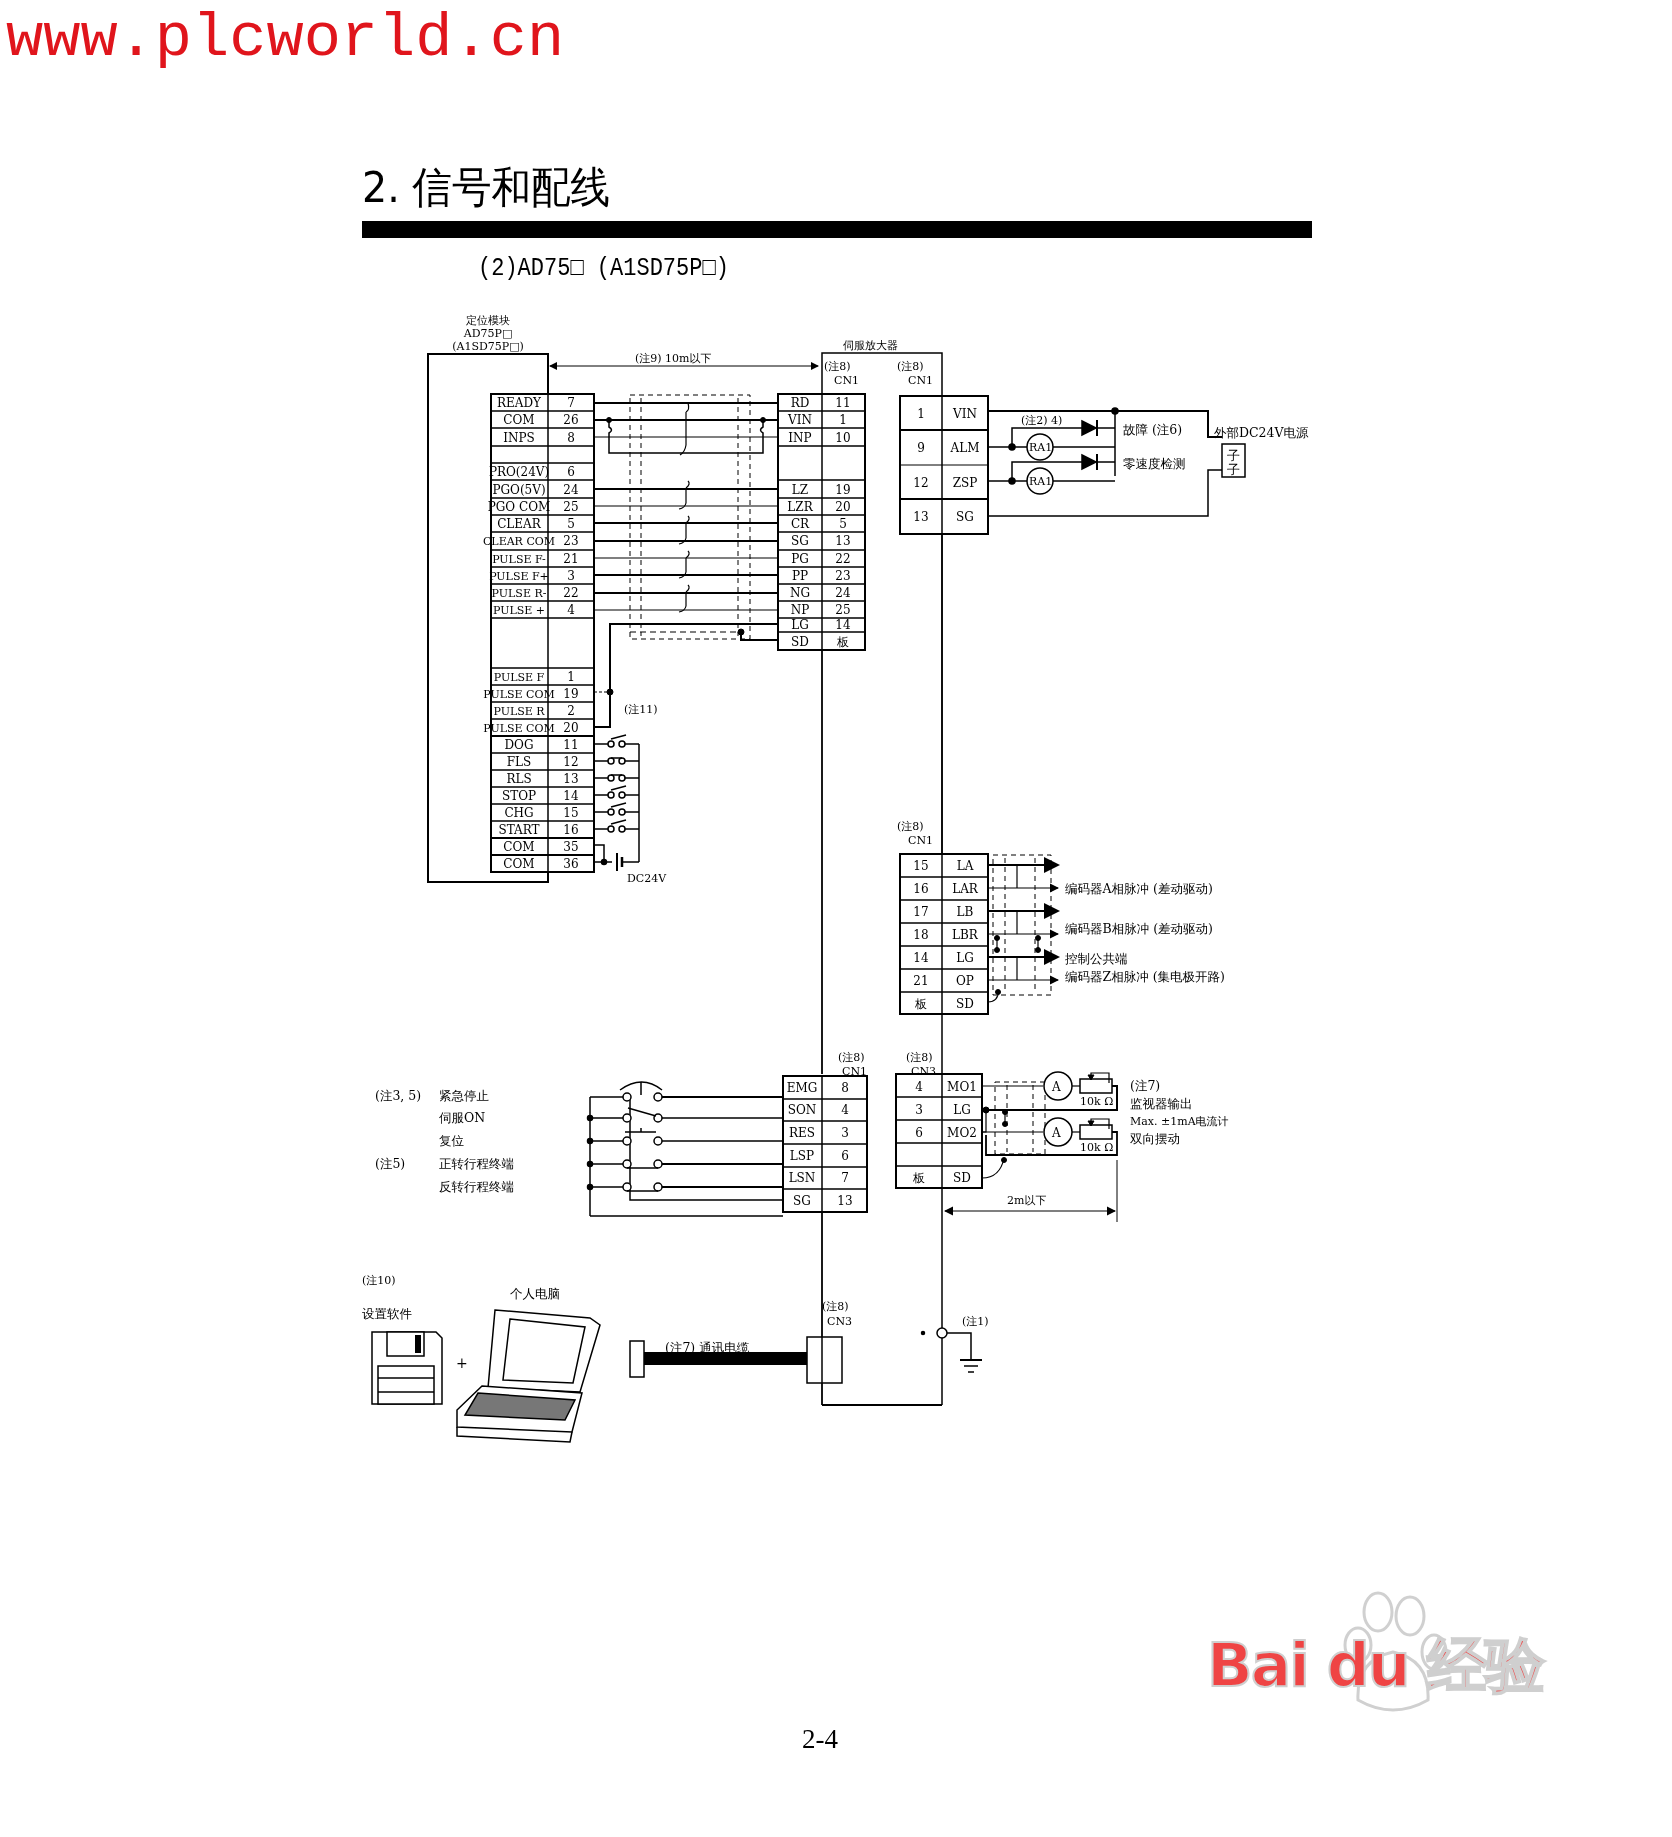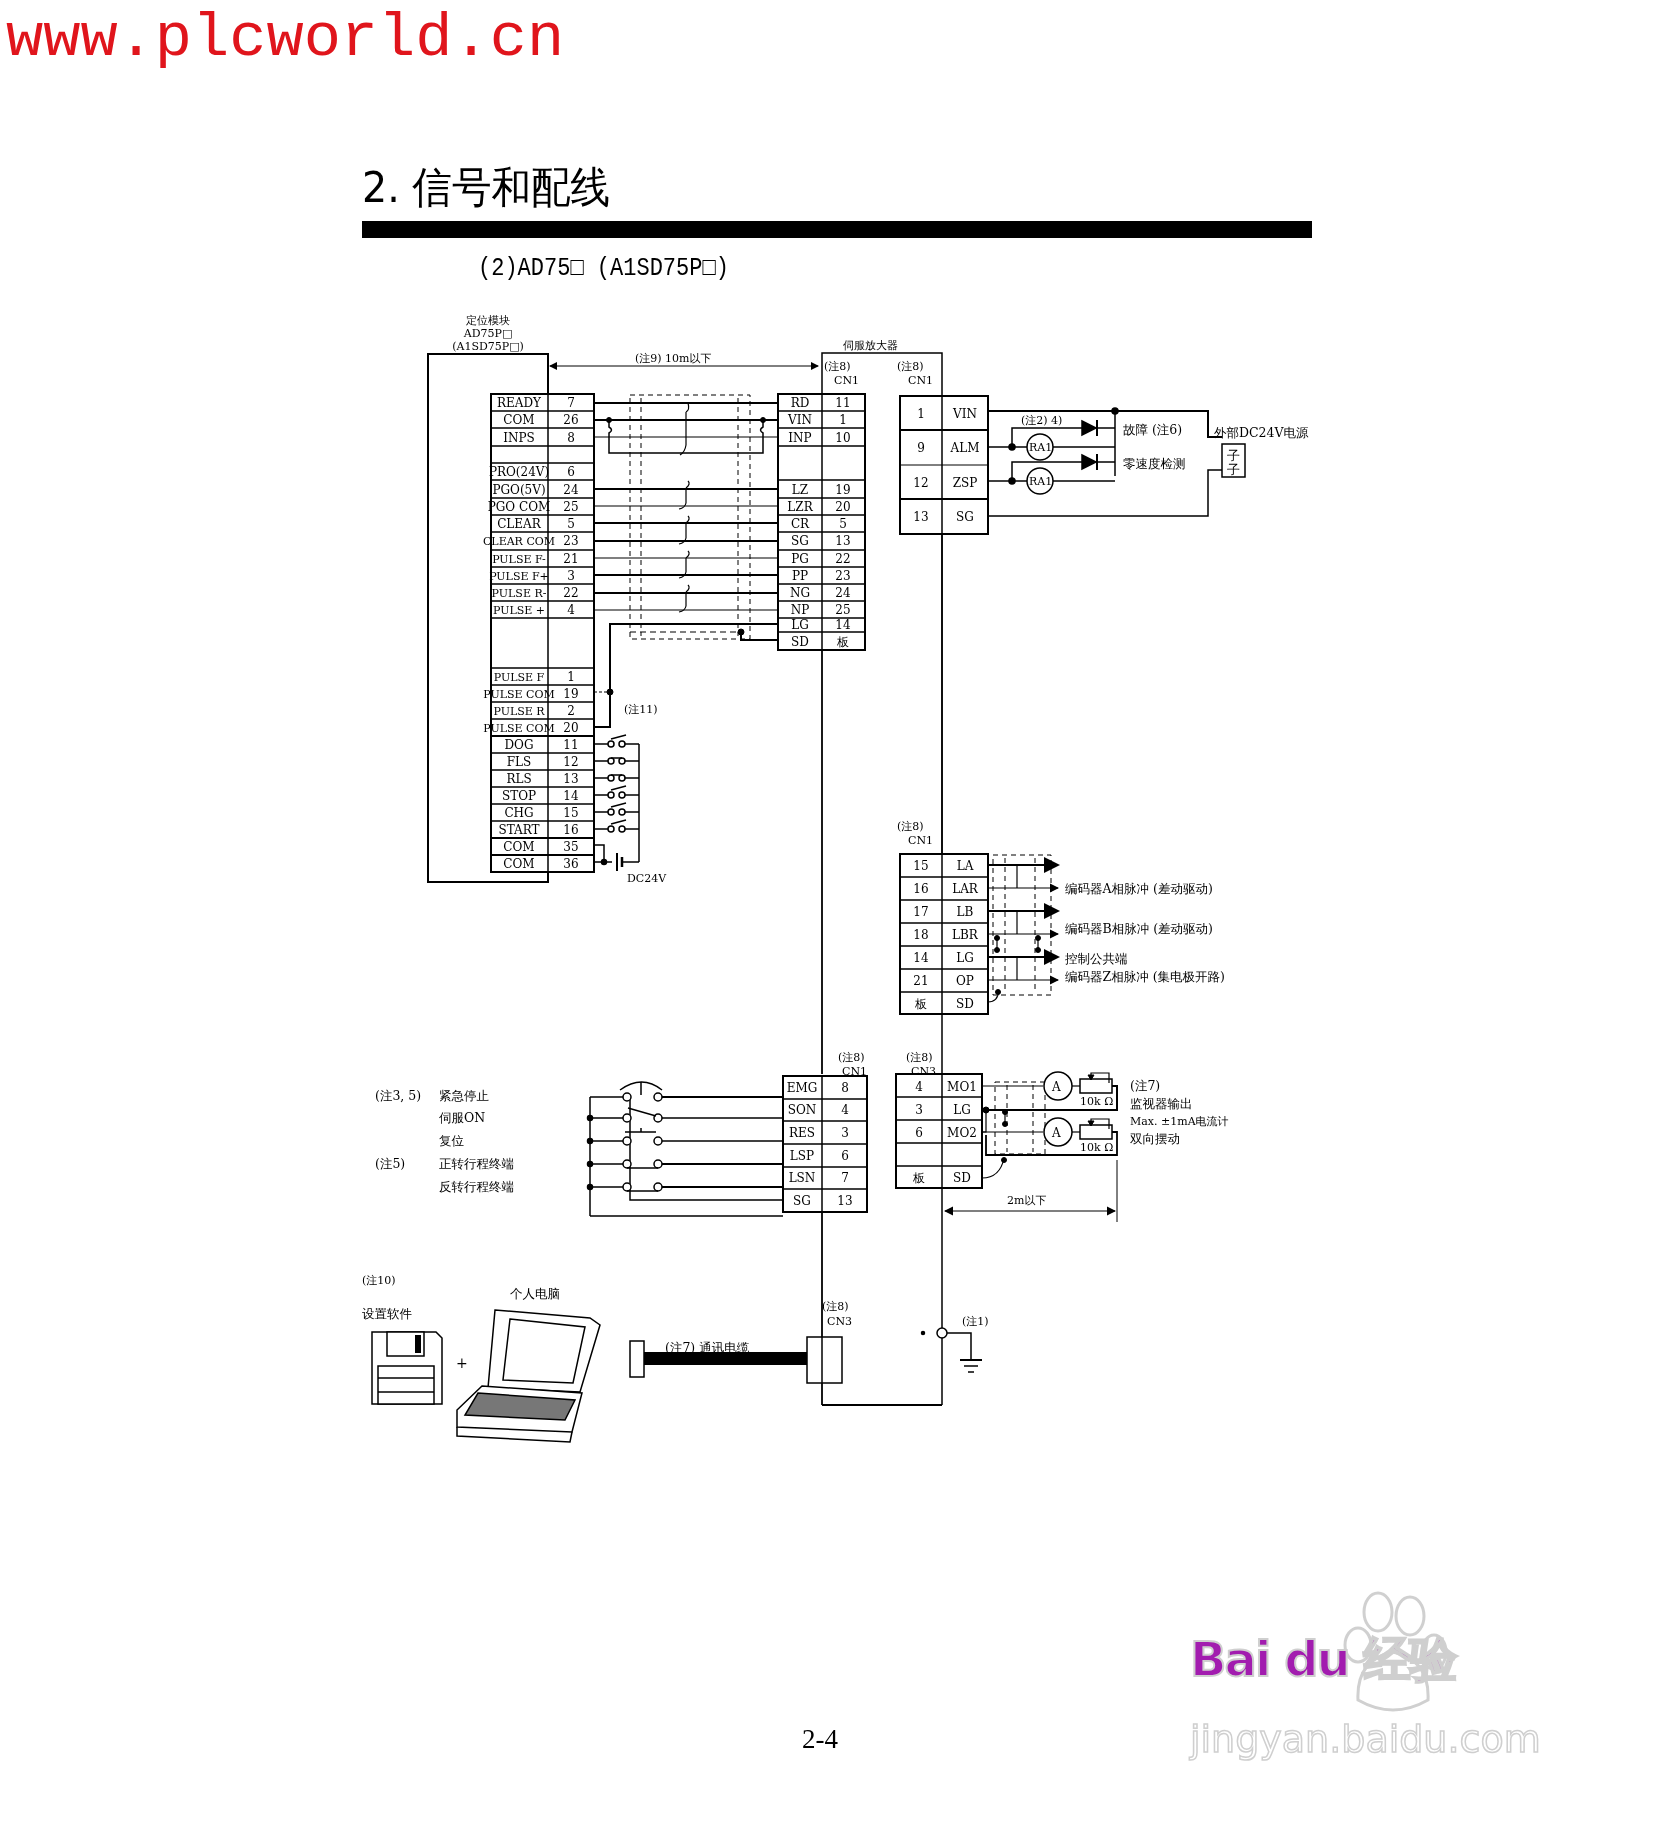--- a/index.html
+++ b/index.html
@@ -8,22 +8,22 @@
   .abs { position: absolute; white-space: nowrap; }
   .site { left: 6px; top: 8px; font-family: Liberation Mono, monospace; font-size: 62px;
           color: #e0151c; line-height: 1; }
   .title { left: 362px; top: 166px; font-family: "DejaVu Sans", sans-serif; font-size: 43px;
            line-height: 1; transform: scaleX(0.92); transform-origin: left top; }
   .bar { left: 362px; top: 221px; width: 950px; height: 17px; background: #000; }
   .subtitle { left: 478px; top: 256px; font-family: "Liberation Mono", monospace; font-size: 25px;
               line-height: 1; transform: scaleX(0.88); transform-origin: left top; }
   .pagenum { left: 802px; top: 1726px; font-family: "Liberation Serif", serif; font-size: 27px; line-height: 1; }
   .wm { left: 1190px; top: 1590px; width: 380px; height: 175px; color: #d8d8d8; }
-  .wm-logo { position: absolute; left: 0; top: 45px; font-family: "DejaVu Sans", sans-serif;
-             font-weight: bold; font-size: 48px; color: #a21caf; line-height: 1;
+  .wm-logo { position: absolute; left: 17px; top: 45px; font-family: "DejaVu Sans", sans-serif;
+             font-weight: bold; font-size: 60px; color: #ef4444; line-height: 1;
              -webkit-text-stroke: 2px #cfcfcf; letter-spacing: -2px; }
   .wm-url { position: absolute; left: 0; top: 130px; font-family: "DejaVu Sans", sans-serif;
             font-size: 38px; color: #ffffff; -webkit-text-stroke: 1.5px #cfcfcf; line-height: 1; }
   .wm-paw { position: absolute; left: 148px; top: 0; width: 110px; height: 130px; }
   svg#diagram { position: absolute; left: 0; top: 0; }
   svg text { font-family: "DejaVu Serif", serif; fill: #000; }
   .t-sm { font-size: 11px; }
   .t-md { font-size: 12.5px; }
   .t-lb { font-size: 12px; }
 </style>
@@ -681,14 +681,13 @@
   <svg class="wm-paw" viewBox="0 0 110 130">
     <g fill="#fff" stroke="#d0d0d0" stroke-width="3">
       <ellipse cx="40" cy="22" rx="14" ry="19"></ellipse>
       <ellipse cx="72" cy="26" rx="14" ry="19"></ellipse>
       <ellipse cx="20" cy="55" rx="13" ry="17"></ellipse>
       <ellipse cx="96" cy="62" rx="12" ry="17"></ellipse>
       <path d="M20,110 Q18,70 55,62 Q92,70 90,110 Q55,130 20,110 Z"></path>
     </g>
   </svg>
   <div class="wm-logo">Bai du 经验</div>
-  <div class="wm-url">jingyan.baidu.com</div>
 </div>
 
 </body></html>

